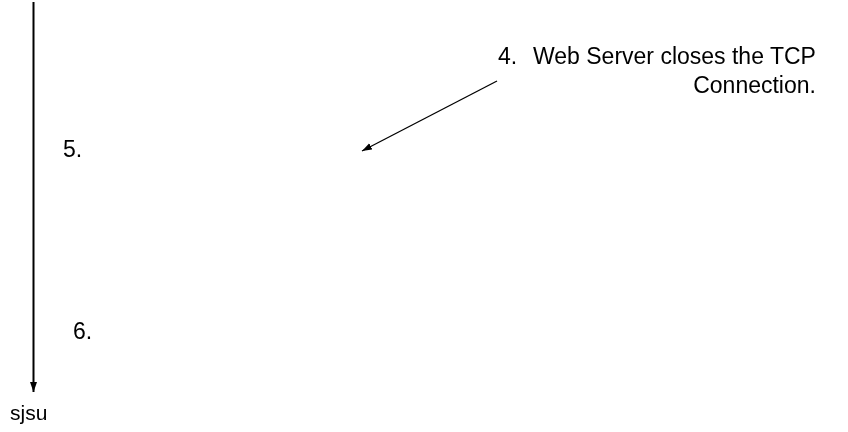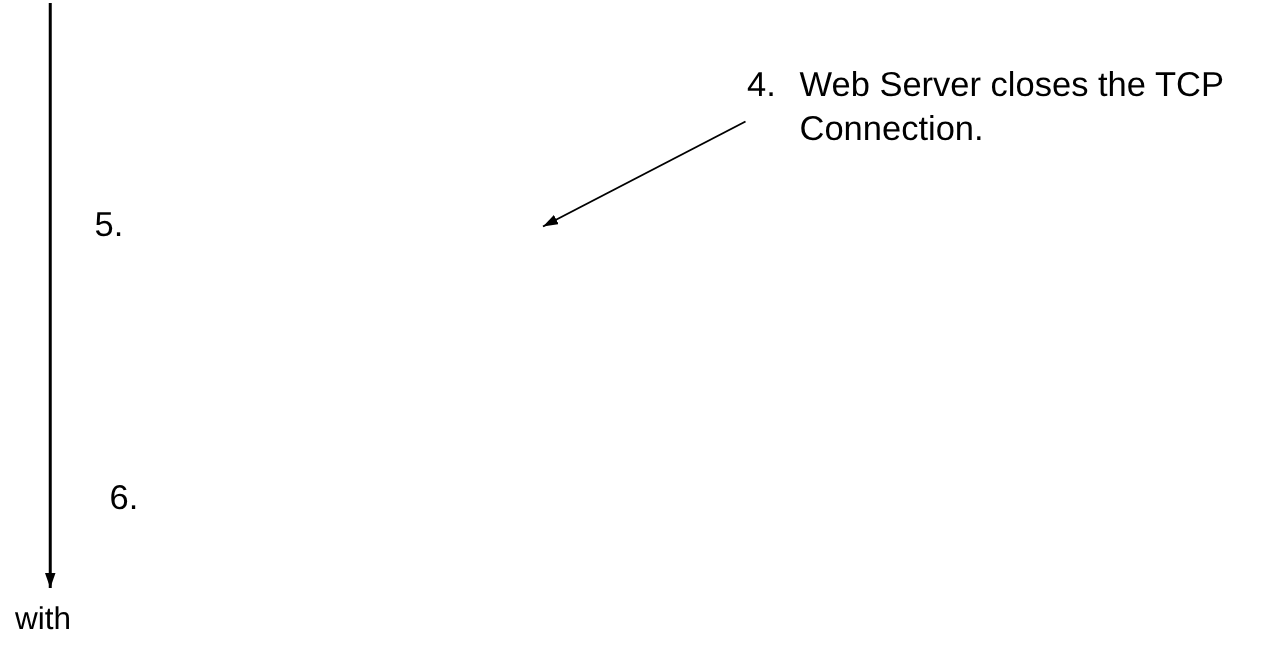--- a/index.html
+++ b/index.html
@@ -29,20 +29,21 @@
     font-size: 23px;
     line-height: 29px;
     color: #000000;
   }
   .step-number {
     flex: 0 0 auto;
     display: inline-block;
   }
   .step-text {
     white-space: pre-line;
+    text-align: right;
   }
   .step-4 { left: 498px; top: 42px;  width: 360px; }
   .step-4 .step-number { width: 35px; }
   .step-5 { left: 63px;  top: 135px; width: 400px; }
   .step-5 .step-number { width: 39px; }
   .step-6 { left: 73px;  top: 317px; width: 400px; }
   .step-6 .step-number { width: 35px; }
   .time-label {
     position: absolute;
     left: 10px;
@@ -74,15 +75,15 @@
   </div>
 
   <div class="step step-5">
     <span class="step-number">5.</span>
   </div>
 
   <div class="step step-6">
     <span class="step-number">6.</span>
   </div>
 
-  <div class="time-label">with</div>
+  <div class="time-label">sjsu</div>
 
 </div>
 
 </body></html>

